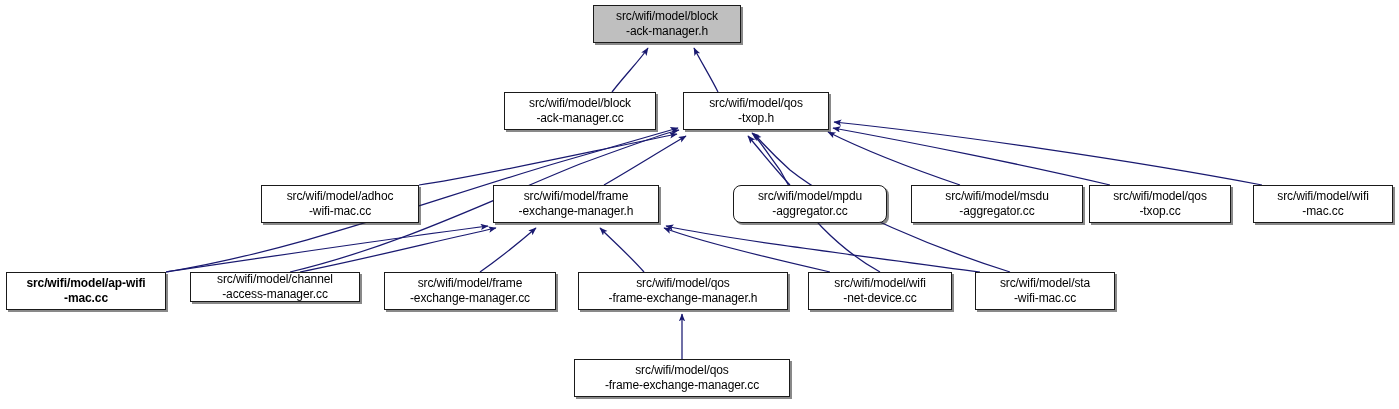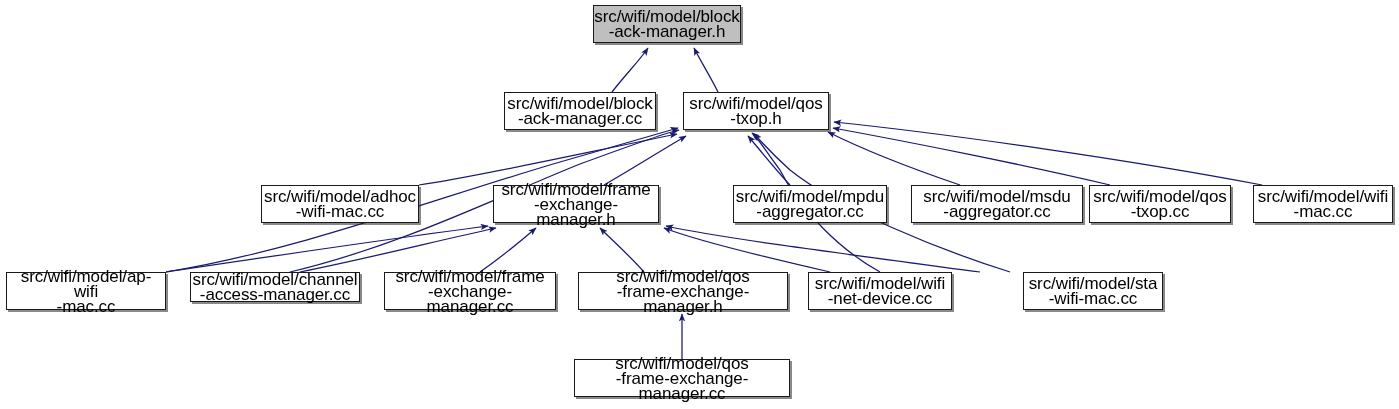--- a/index.html
+++ b/index.html
@@ -29,21 +29,21 @@
     position: absolute;
     box-sizing: border-box;
     background: #ffffff;
     border: 1px solid #1a1a1a;
     box-shadow: 2px 2px 0 0 rgba(40,40,40,0.55);
     display: flex;
     align-items: center;
     justify-content: center;
     text-align: center;
     color: #000000;
-    font-size: 17px;
+    font-size: 12px;
     line-height: 15px;
     letter-spacing: -0.1px;
     z-index: 2;
     white-space: pre-line;
     padding: 0 13px;
   }
   .node.root {
     background: #bfbfbf;
   }
 </style>
@@ -85,37 +85,37 @@
       <div class="node root" style="left: 593px; top: 5px; width: 148px; height: 38px;">src/wifi/model/block
 -ack-manager.h</div>
       <div class="node" style="left: 504px; top: 92px; width: 152px; height: 38px;">src/wifi/model/block
 -ack-manager.cc</div>
       <div class="node" style="left: 683px; top: 92px; width: 146px; height: 38px;">src/wifi/model/qos
 -txop.h</div>
       <div class="node" style="left: 261px; top: 185px; width: 158px; height: 38px;">src/wifi/model/adhoc
 -wifi-mac.cc</div>
       <div class="node" style="left: 493px; top: 185px; width: 166px; height: 38px;">src/wifi/model/frame
 -exchange-manager.h</div>
-      <div class="node" style="left: 733px; top: 185px; width: 154px; height: 38px;">src/wifi/model/mpdu
+      <div class="node" style="left: 733px; top: 185px; width: 154px; height: 38px; border-radius: 8px;">src/wifi/model/mpdu
 -aggregator.cc</div>
       <div class="node" style="left: 911px; top: 185px; width: 172px; height: 38px;">src/wifi/model/msdu
 -aggregator.cc</div>
       <div class="node" style="left: 1089px; top: 185px; width: 142px; height: 38px;">src/wifi/model/qos
 -txop.cc</div>
       <div class="node" style="left: 1253px; top: 185px; width: 140px; height: 38px;">src/wifi/model/wifi
 -mac.cc</div>
-      <div class="node" style="left: 6px; top: 272px; width: 160px; height: 38px;">src/wifi/model/ap-wifi
+      <div class="node" style="left: 6px; top: 272px; width: 160px; height: 38px; font-weight: bold;">src/wifi/model/ap-wifi
 -mac.cc</div>
       <div class="node" style="left: 190px; top: 272px; width: 170px; height: 30px;">src/wifi/model/channel
 -access-manager.cc</div>
       <div class="node" style="left: 384px; top: 272px; width: 172px; height: 38px;">src/wifi/model/frame
 -exchange-manager.cc</div>
       <div class="node" style="left: 578px; top: 272px; width: 210px; height: 38px;">src/wifi/model/qos
 -frame-exchange-manager.h</div>
       <div class="node" style="left: 808px; top: 272px; width: 144px; height: 38px;">src/wifi/model/wifi
 -net-device.cc</div>
-      <div class="node" style="left: 975px; top: 272px; width: 140px; height: 38px; margin-left: 48px;">src/wifi/model/sta
+      <div class="node" style="left: 975px; top: 272px; width: 140px; height: 38px;">src/wifi/model/sta
 -wifi-mac.cc</div>
       <div class="node" style="left: 574px; top: 359px; width: 216px; height: 38px;">src/wifi/model/qos
 -frame-exchange-manager.cc</div>
     </div>
 
 </div>
 
 </body></html>

